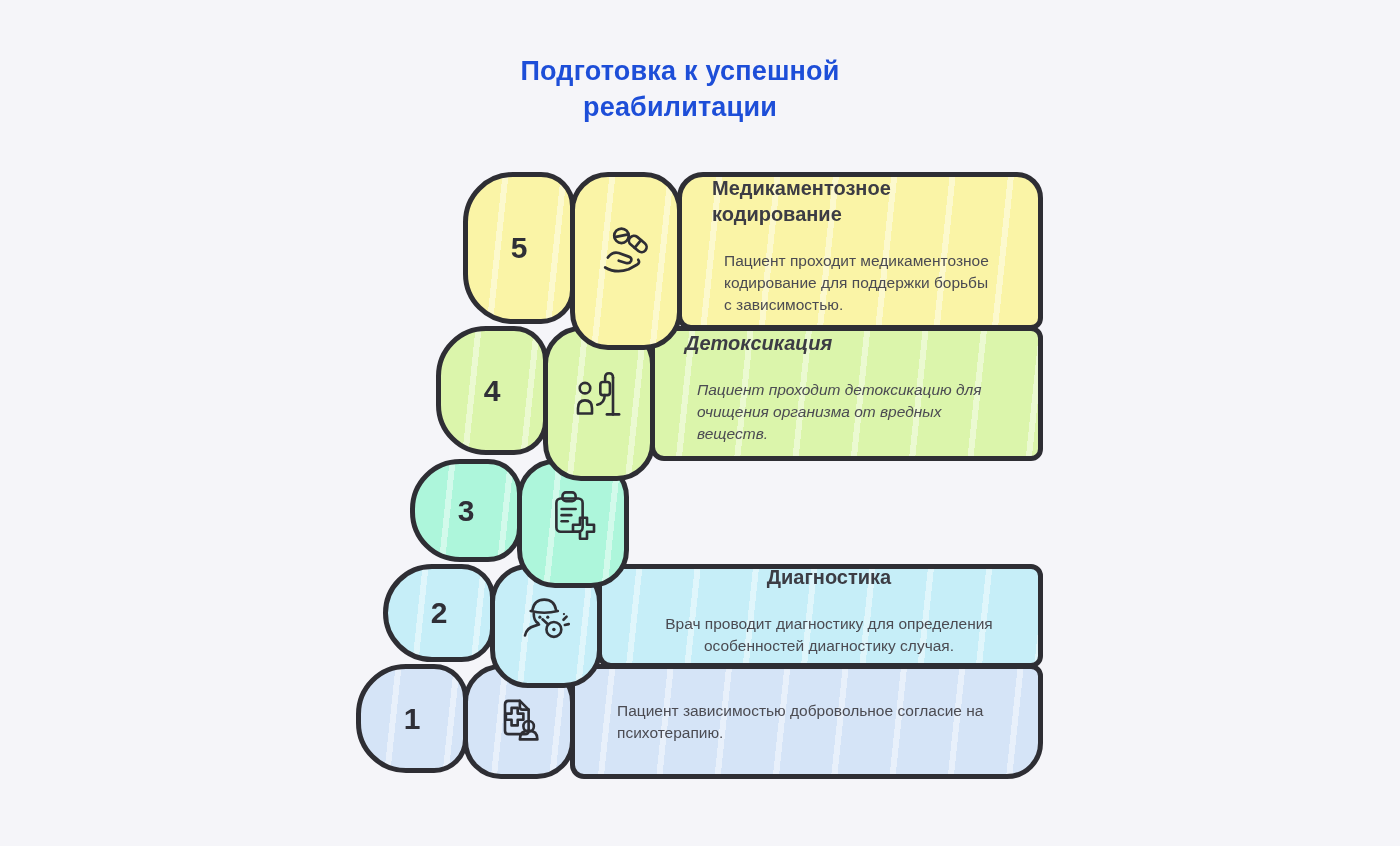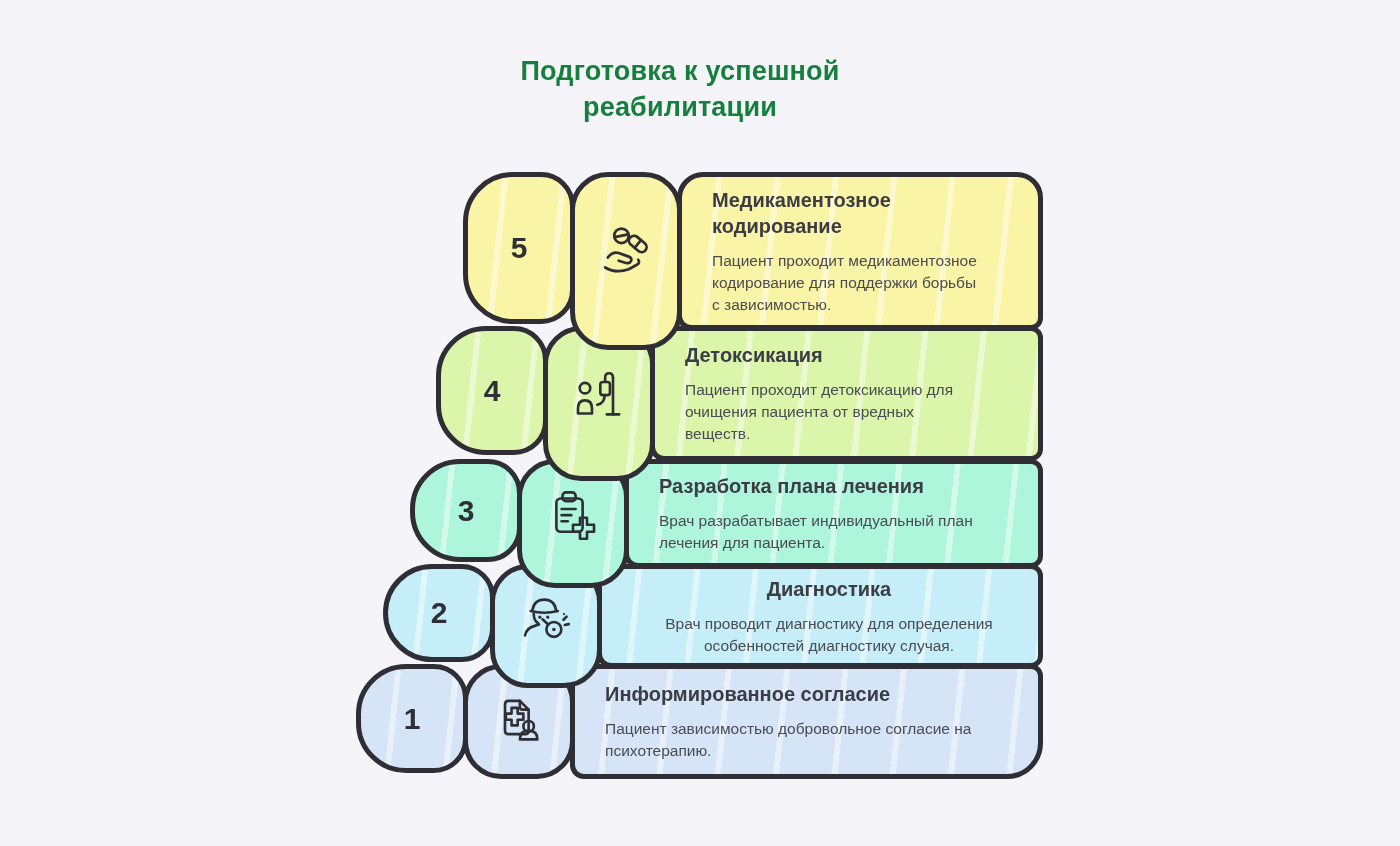--- a/index.html
+++ b/index.html
@@ -12,21 +12,21 @@
     overflow: hidden;
   }
 
   
   .page-title {
     position: absolute;
     left: 380px; top: 54px; width: 600px;
     text-align: center;
     font-size: 27px; font-weight: bold;
     line-height: 1.32;
-    color: #15803d;
+    color: #1d4ed8;
     white-space: pre-line;
     letter-spacing: .2px;
   }
 
   
   .diagram {
     position: absolute;
     left: 356px; top: 172px;
     width: 687px; height: 612px;
   }
@@ -74,21 +74,21 @@
   .s1 .textbox { border-radius: 14px 12px 36px 14px; }
 
   .step-title {
     margin: 0 0 11px 0;
     font-size: 20px; font-weight: bold;
     line-height: 1.3;
     color: #3c3c44;
     white-space: pre-line;
   }
   .step-desc {
-    margin: 0;
+    margin: 12px;
     font-size: 15.5px;
     line-height: 1.42;
     color: #4b4b52;
     white-space: pre-line;
   }
 
   .icon svg {
     display: block;
     stroke: #2e2e34; stroke-width: 3;
     fill: none; stroke-linecap: round; stroke-linejoin: round;
@@ -124,24 +124,24 @@
             <line x1="45" y1="16.5" x2="45" y2="27.5"></line>
           </g>
           <path d="M12 37 q5 -7 12 -5 l11 4 q4 1.5 2.5 5 q-1.5 3 -5.5 2 l-8 -2.5"></path>
           <path d="M9 48 q12 7 26 2 l9 -5 q4 -2.5 1.5 -5.5"></path>
         </svg>
       </span>
     </div>
   </div>
 
   <div class="step s4">
-    <div class="textbox" style="background-color: rgb(219, 245, 171);">
+    <div class="textbox" style="background-color: rgb(219, 245, 171); font-style: italic;">
       <h3 class="step-title">Детоксикация</h3>
       <p class="step-desc">Пациент проходит детоксикацию для
-очищения пациента от вредных
+очищения организма от вредных
 веществ.</p>
     </div>
     <div class="numbox" style="background-color: rgb(219, 245, 171);">
       <span>4</span>
     </div>
     <div class="capsule" style="background-color: rgb(219, 245, 171);">
       <span class="icon">
         <svg width="56" height="56" viewBox="0 0 64 64">
           <circle cx="16" cy="23" r="6"></circle>
           <path d="M8 52 v-6 q0 -9 8 -9 q8 0 8 9 v6 z"></path>
@@ -149,25 +149,20 @@
           <path d="M48 11 q0 -5 -4.5 -5 q-4.5 0 -4.5 5 v3"></path>
           <rect x="33.5" y="16" width="11" height="15" rx="3"></rect>
           <path d="M38.5 31 q0 9 -8.5 11"></path>
           <line x1="41" y1="53" x2="55" y2="53"></line>
         </svg>
       </span>
     </div>
   </div>
 
   <div class="step s3">
-    <div class="textbox" style="background-color: rgb(173, 246, 219);">
-      <h3 class="step-title">Разработка плана лечения</h3>
-      <p class="step-desc">Врач разрабатывает индивидуальный план
-лечения для пациента.</p>
-    </div>
     <div class="numbox" style="background-color: rgb(173, 246, 219);">
       <span>3</span>
     </div>
     <div class="capsule" style="background-color: rgb(173, 246, 219);">
       <span class="icon">
         <svg width="56" height="56" viewBox="0 0 64 64">
           <rect x="13" y="12" width="30" height="38" rx="5"></rect>
           <rect x="20" y="5" width="15" height="10" rx="4"></rect>
           <line x1="19" y1="24" x2="35" y2="24"></line>
           <line x1="19" y1="31" x2="30" y2="31"></line>
@@ -202,21 +197,20 @@
           <line x1="52" y1="34" x2="55.5" y2="30.5"></line>
           <line x1="53.5" y1="40" x2="58" y2="39"></line>
           <circle class="fill" cx="52.5" cy="27.5" r="1.3"></circle>
         </svg>
       </span>
     </div>
   </div>
 
   <div class="step s1">
     <div class="textbox" style="background-color: rgb(213, 228, 247);">
-      <h3 class="step-title">Информированное согласие</h3>
       <p class="step-desc">Пациент зависимостью добровольное согласие на
 психотерапию.</p>
     </div>
     <div class="numbox" style="background-color: rgb(213, 228, 247);">
       <span>1</span>
     </div>
     <div class="capsule" style="background-color: rgb(213, 228, 247);">
       <span class="icon">
         <svg width="56" height="56" viewBox="0 0 64 64">
           <path d="M16 13 q0 -4 4 -4 h13 l10 10 v24 q0 4 -4 4 h-19 q-4 0 -4 -4 z"></path>

